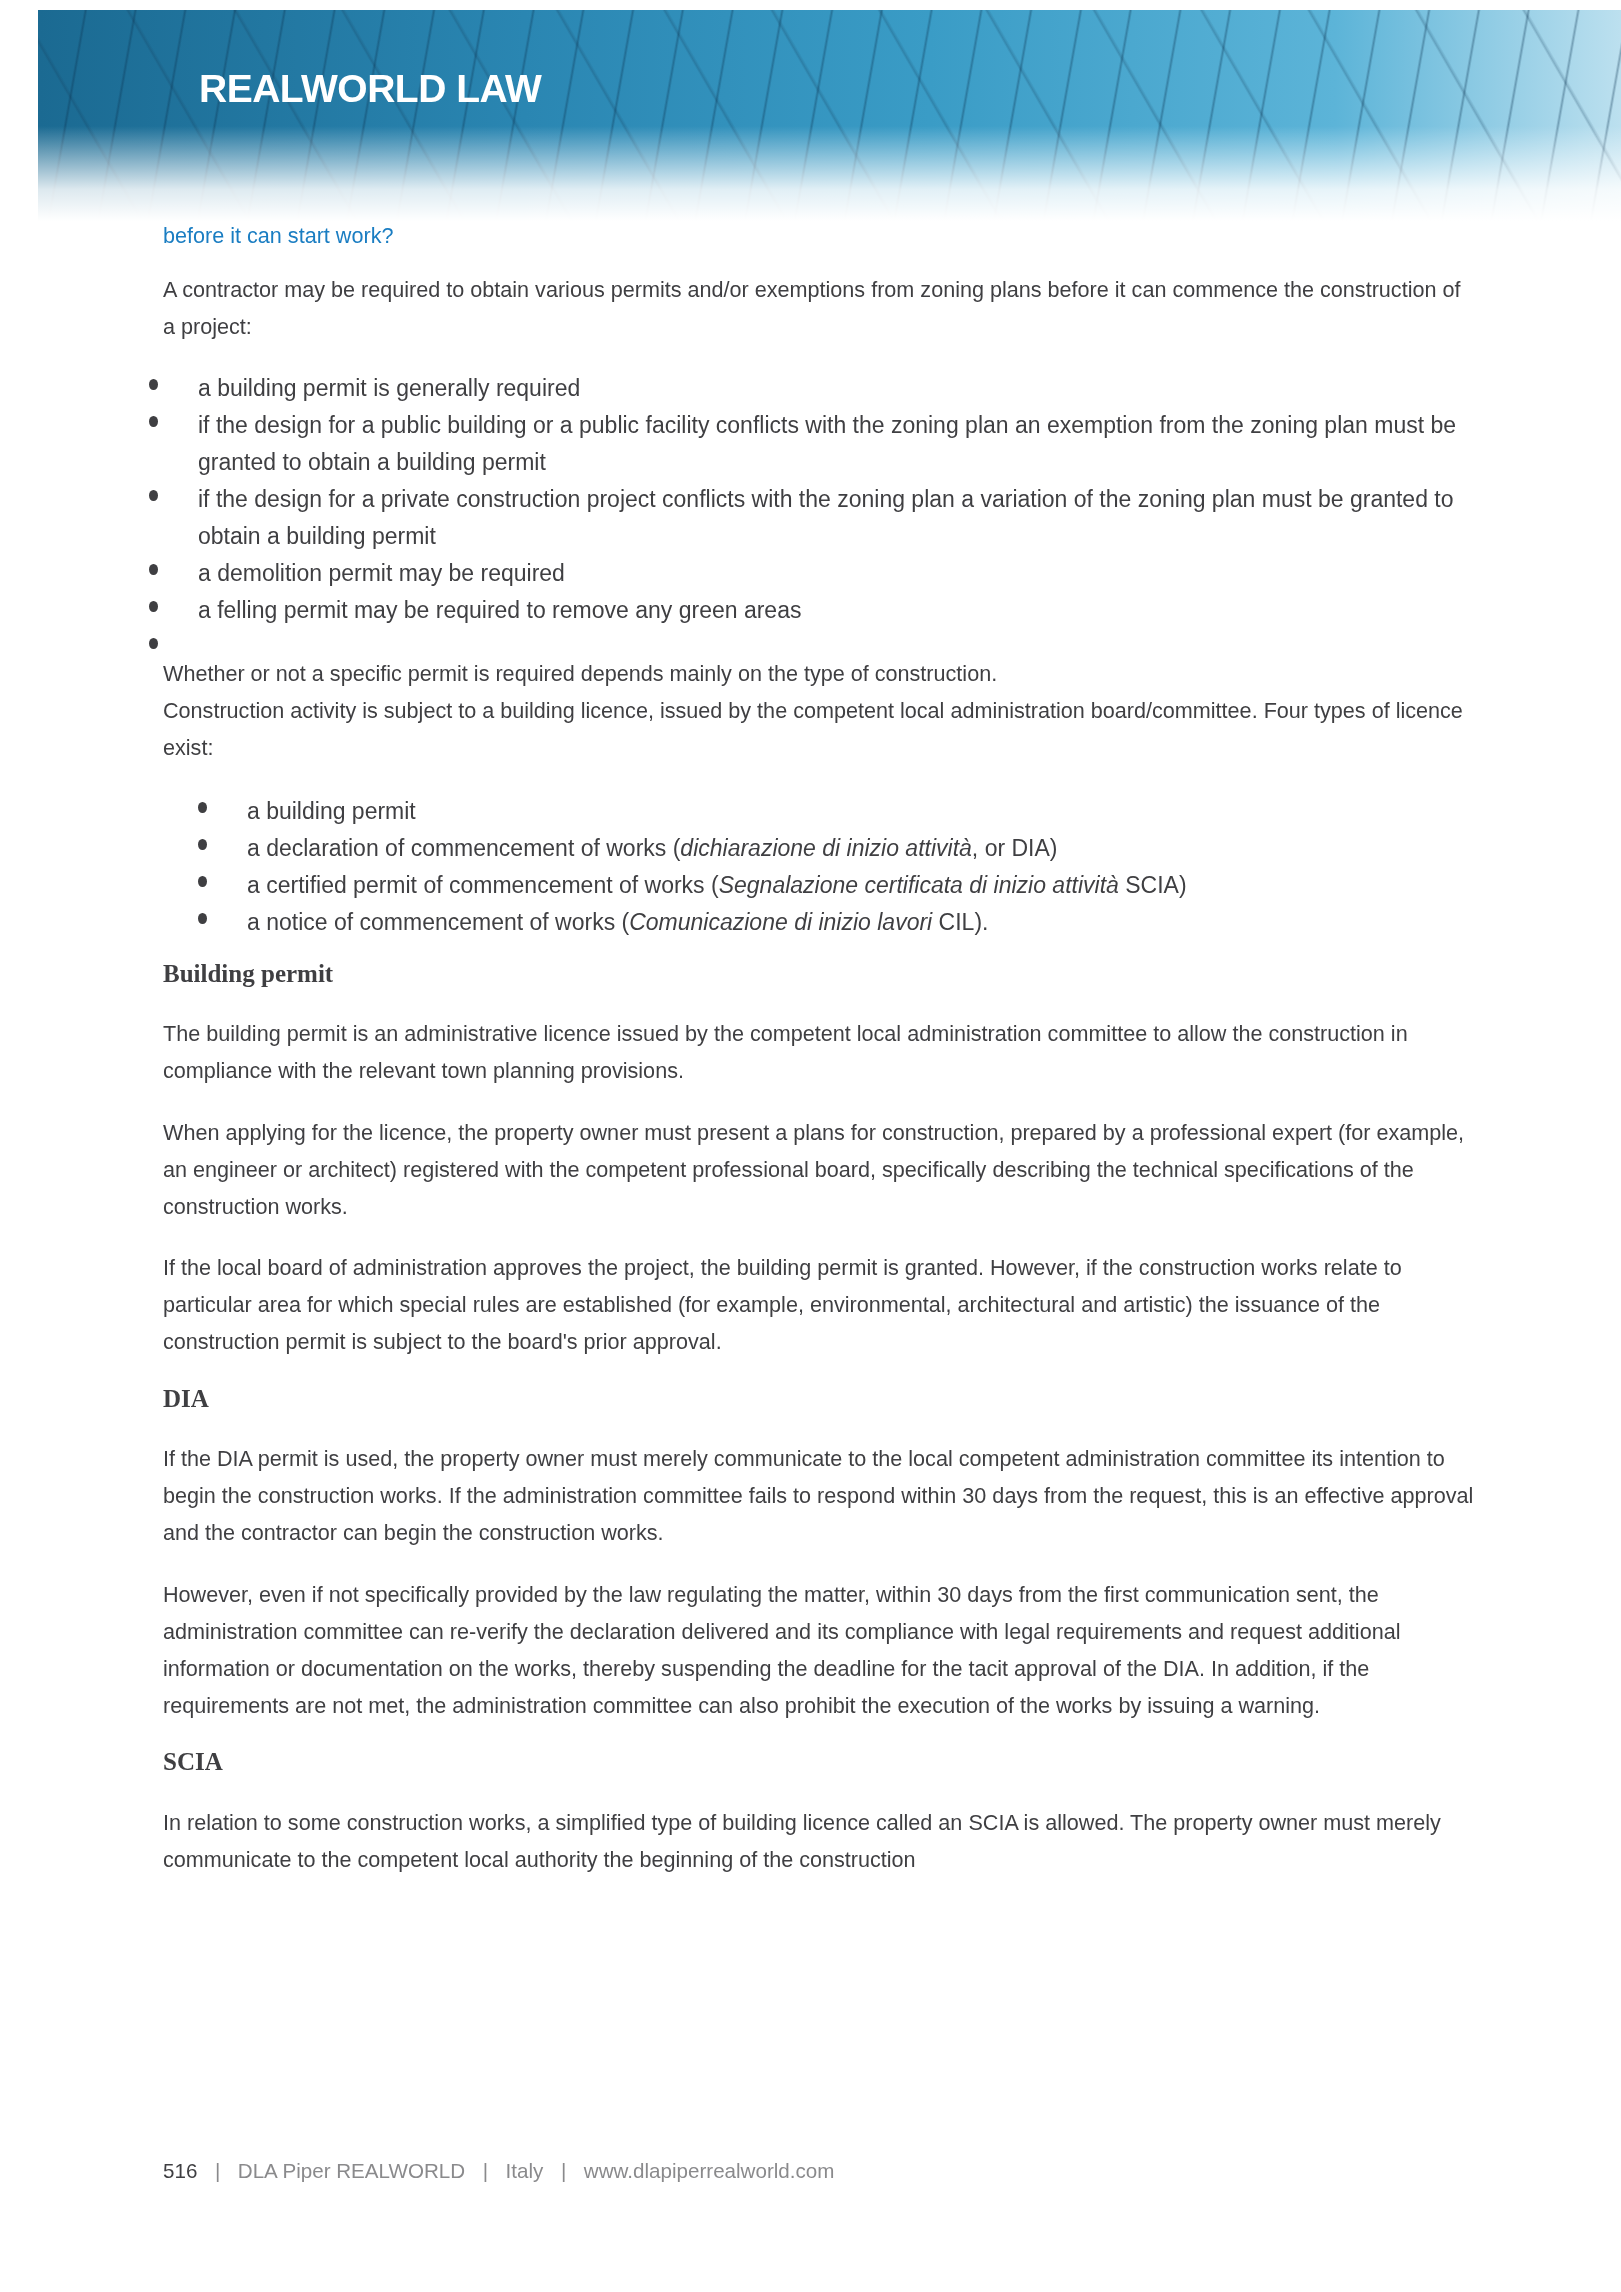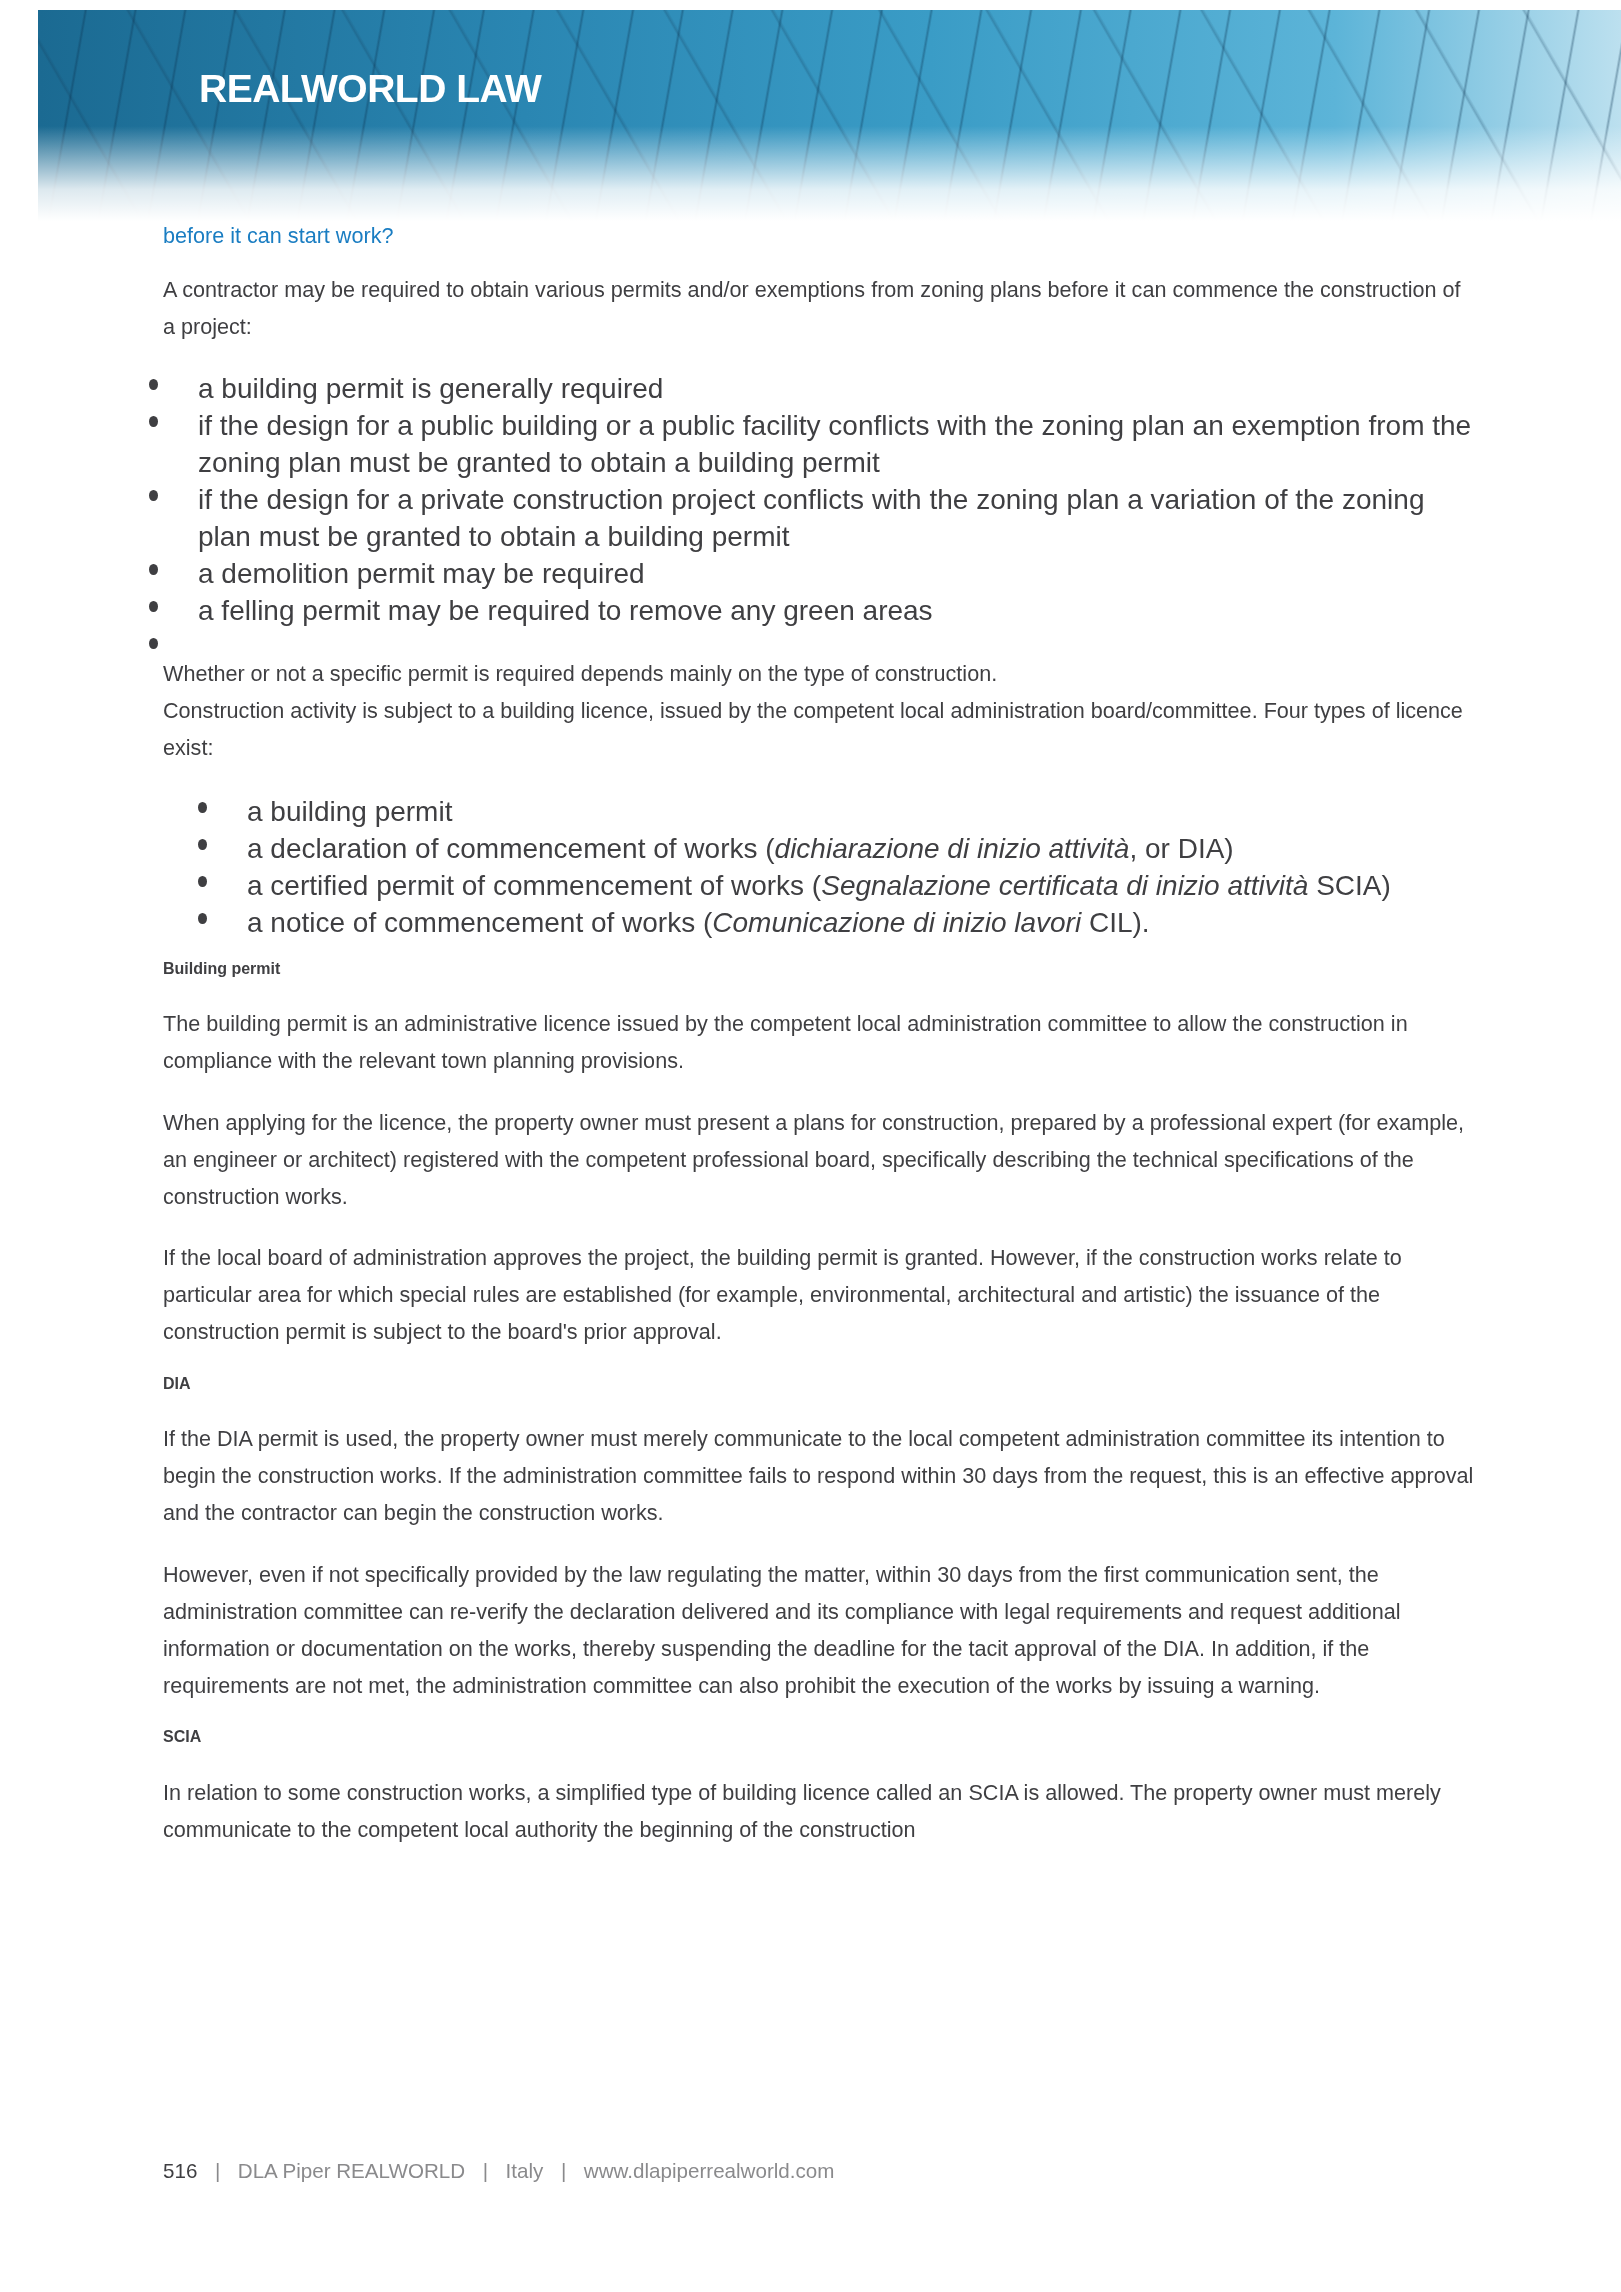--- a/index.html
+++ b/index.html
@@ -18,26 +18,26 @@
   }
   .banner-title {
     position: absolute; left: 161px; top: 57px;
     font-family: "Liberation Sans", sans-serif; font-weight: 700;
     font-size: 39px; letter-spacing: -0.5px; color: #ffffff;
   }
   .content { position: absolute; left: 163px; top: 223px; width: 1313px; }
   .subheading { color: #1a7dc2; font-size: 21.6px; margin: 0 0 22px 0; }
   p { font-size: 21.6px; line-height: 37px; margin: 0 0 24.5px 0; }
   ul { list-style: none; margin: 0 0 26.5px 0; padding: 0; }
-  li { position: relative; padding-left: 35px; font-size: 28px; line-height: 37px; }
+  li { position: relative; padding-left: 35px; font-size: 23px; line-height: 37px; }
   .bullet {
     position: absolute; left: 45px; top: 9.8px; width: 8.8px; height: 10.8px;
     border-radius: 50%; background: #3f3f42;
   }
-  .section-heading { font-weight: 700; font-size: 16px; margin: 0 0 27.4px 0; }
+  .section-heading { font-weight: 700; font-size: 25px; margin: 0 0 27.4px 0; font-family: Liberation Serif, serif; }
   em { font-style: italic; }
   .footer {
     position: absolute; left: 163px; top: 2159px; font-size: 20.6px; color: #8a8a8c;
   }
   .footer .page-num { font-weight: 400; color: #3f3f42; text-align: center; }
   .footer .sep { margin: 0 11.8px; }
 </style>
 </head>
 <body>
 

